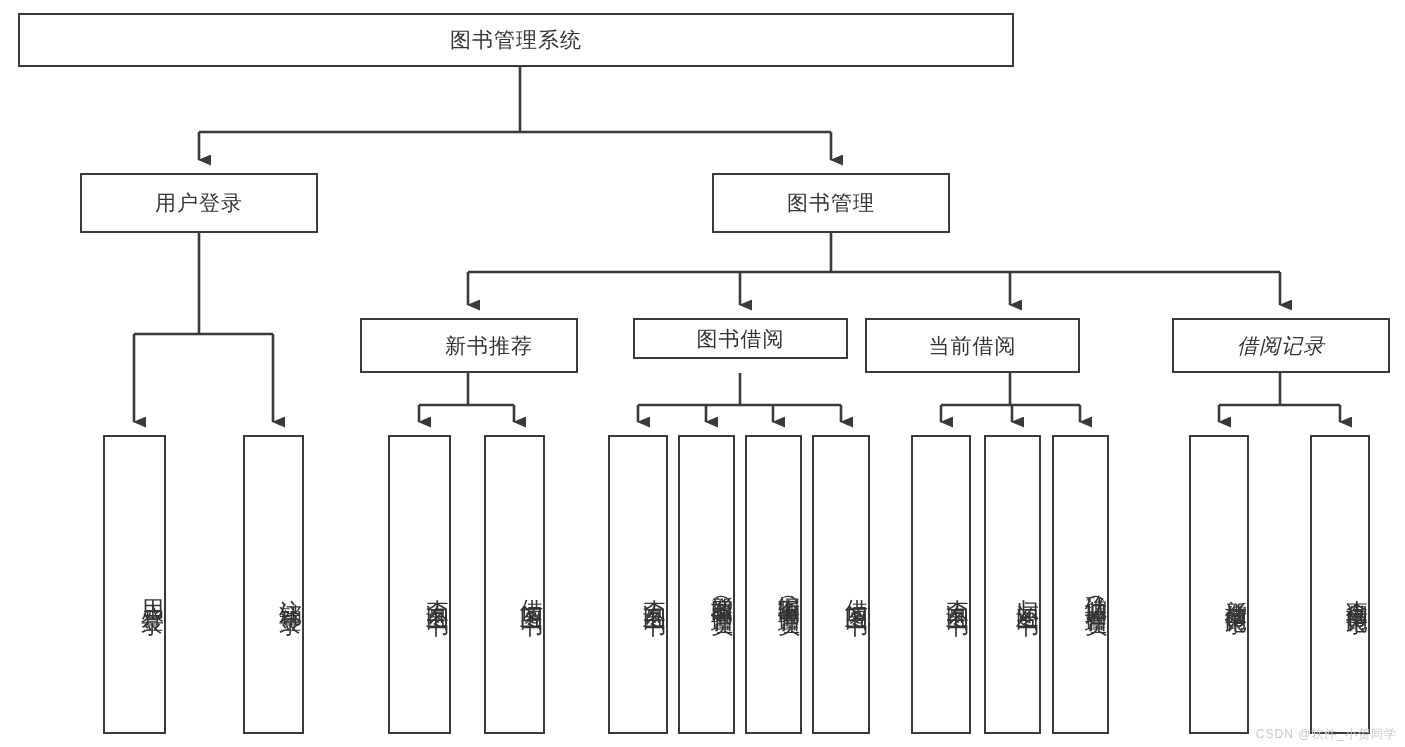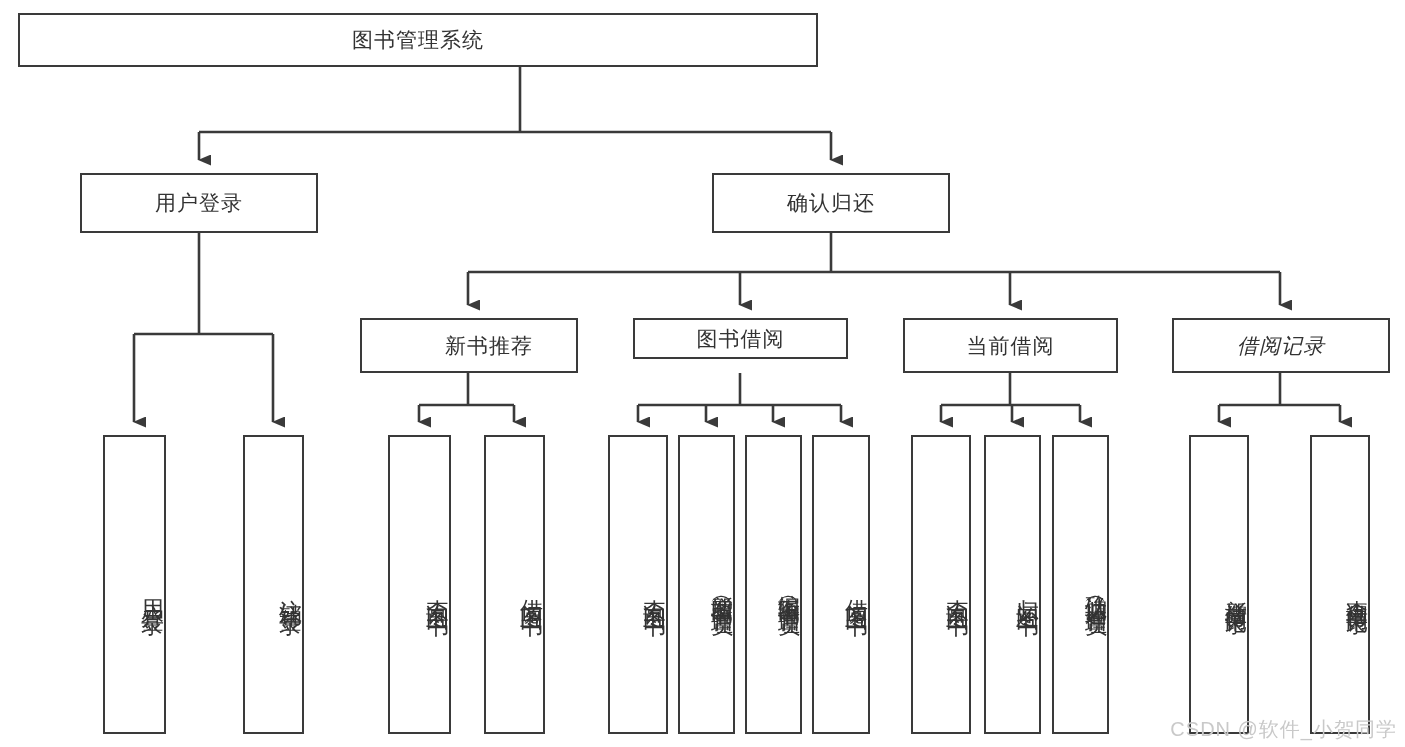--- a/index.html
+++ b/index.html
@@ -5,21 +5,21 @@
   html,body{margin:0;padding:0;background:#ffffff;}
   body{font-family:"Liberation Sans","DejaVu Sans",sans-serif;}
   #canvas{position:relative;width:1405px;height:747px;background:#ffffff;overflow:hidden;}
   #wires{position:absolute;left:0;top:0;width:1405px;height:747px;}
   .node{position:absolute;box-sizing:border-box;border:2px solid #3a3a3a;background:#ffffff;
         display:flex;align-items:center;justify-content:center;color:#333333;}
   .node.h{font-size:21px;letter-spacing:1px;}
   .node.v{writing-mode:vertical-rl;text-orientation:upright;font-size:23px;
           letter-spacing:5px;align-items:flex-start;padding-top:12px;line-height:1.0;}
   .node.v.tight{letter-spacing:3px;font-size:22px;}
-  .watermark{position:absolute;right:8px;bottom:4px;font-size:20px;color:#c9c9c9;
+  .watermark{position:absolute;right:8px;bottom:4px;font-size:12px;color:#c9c9c9;
              letter-spacing:1px;white-space:nowrap;}
 </style>
 </head>
 <body>
 
 <div id="canvas">
 
   <svg id="wires" viewBox="0 0 1405 747">
     <defs>
       <marker id="ah" markerWidth="11" markerHeight="13" refX="5.5" refY="12" orient="auto" markerUnits="userSpaceOnUse">
@@ -63,28 +63,28 @@
       <path d="M1012,405 L1012,422" marker-end="url(#ah)"></path>
       <path d="M1080,405 L1080,422" marker-end="url(#ah)"></path>
 
       <path d="M1280,373 L1280,405"></path>
       <path d="M1219,405 L1340,405"></path>
       <path d="M1219,405 L1219,422" marker-end="url(#ah)"></path>
       <path d="M1340,405 L1340,422" marker-end="url(#ah)"></path>
     </g>
   </svg>
 
-  <div class="node h" style="left: 18px; top: 13px; width: 800px; height: 54px;">图书管理系统</div>
+  <div class="node h" style="left: 18px; top: 13px; width: 996px; height: 54px;">图书管理系统</div>
 
   <div class="node h" style="left: 80px; top: 173px; width: 238px; height: 60px;">用户登录</div>
-  <div class="node h" style="left: 712px; top: 173px; width: 238px; height: 60px;">确认归还</div>
+  <div class="node h" style="left: 712px; top: 173px; width: 238px; height: 60px;">图书管理</div>
 
   <div class="node h" style="left: 360px; top: 318px; width: 218px; height: 55px; padding-left: 40px;">新书推荐</div>
   <div class="node h" style="left: 633px; top: 318px; width: 215px; height: 41px;">图书借阅</div>
-  <div class="node h" style="left: 903px; top: 318px; width: 215px; height: 55px;">当前借阅</div>
+  <div class="node h" style="left: 865px; top: 318px; width: 215px; height: 55px;">当前借阅</div>
   <div class="node h" style="left: 1172px; top: 318px; width: 218px; height: 55px; font-style: italic;">借阅记录</div>
 
   <div class="node v" style="left: 103px; top: 435px; width: 63px; height: 299px;">用户登录</div>
   <div class="node v" style="left: 243px; top: 435px; width: 61px; height: 299px;">注销登录</div>
   <div class="node v" style="left: 388px; top: 435px; width: 63px; height: 299px;">查询图书</div>
   <div class="node v" style="left: 484px; top: 435px; width: 61px; height: 299px;">借阅图书</div>
   <div class="node v" style="left: 608px; top: 435px; width: 60px; height: 299px;">查询图书</div>
   <div class="node v tight" style="left: 678px; top: 435px; width: 57px; height: 299px;">新增图书（管理员）</div>
   <div class="node v tight" style="left: 745px; top: 435px; width: 57px; height: 299px;">编辑图书（管理员）</div>
   <div class="node v" style="left: 812px; top: 435px; width: 58px; height: 299px;">借阅图书</div>

